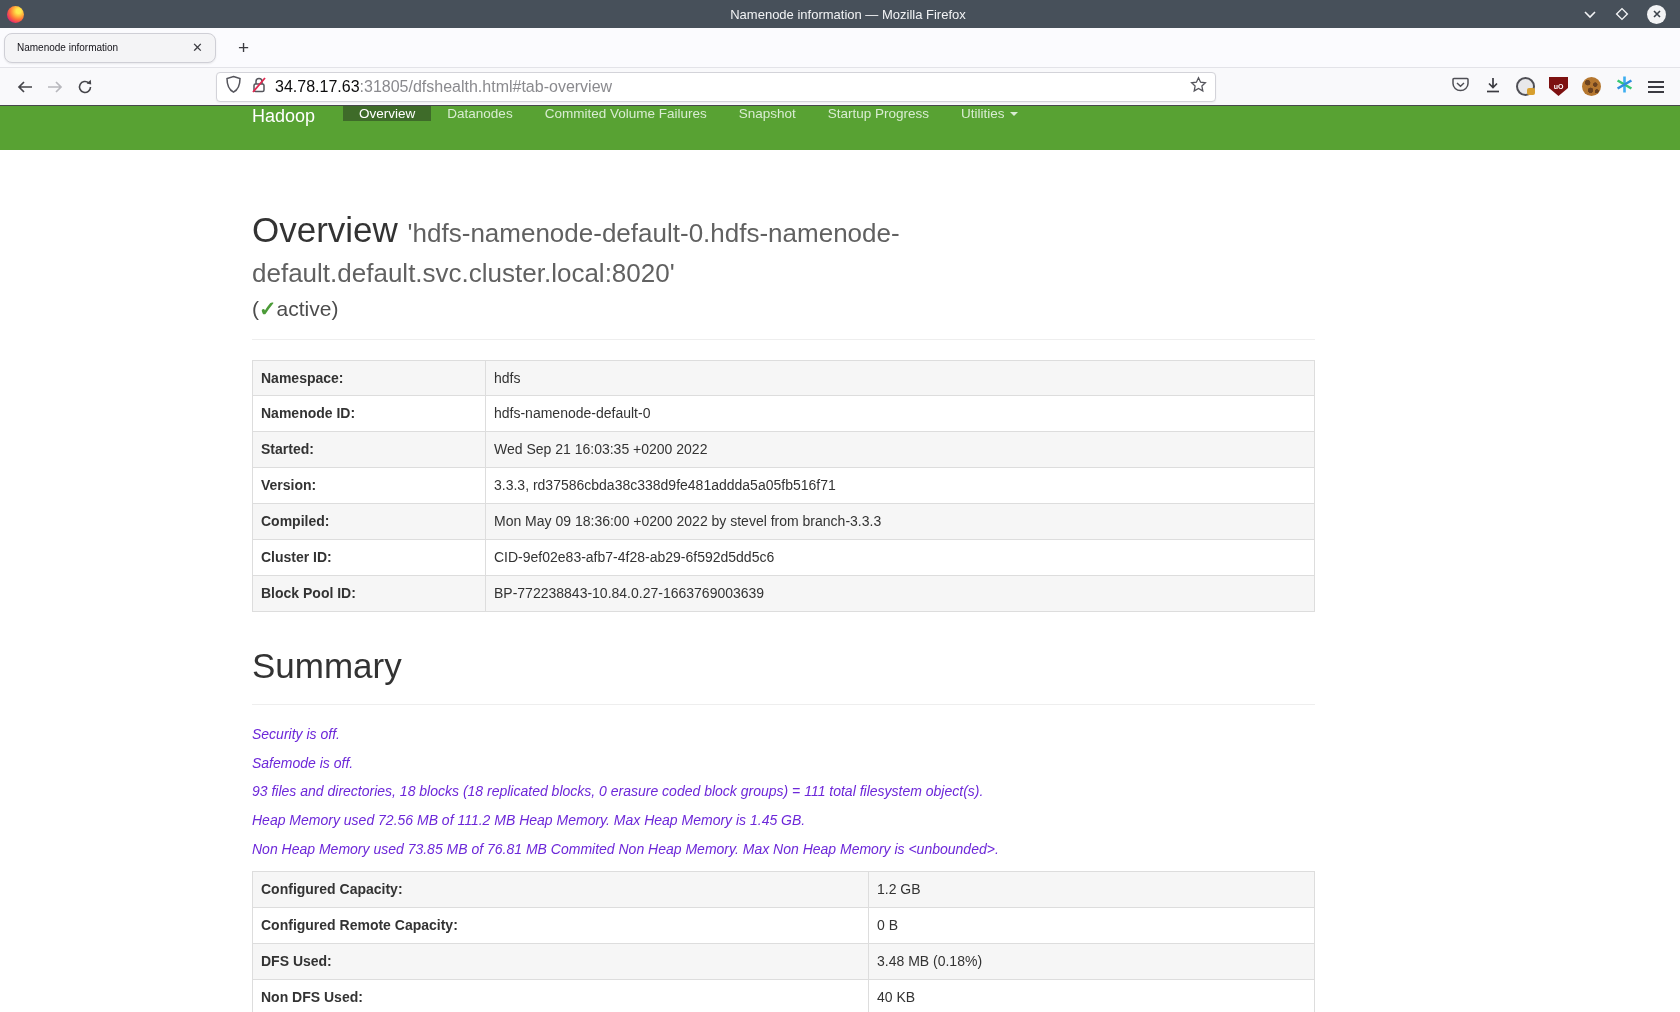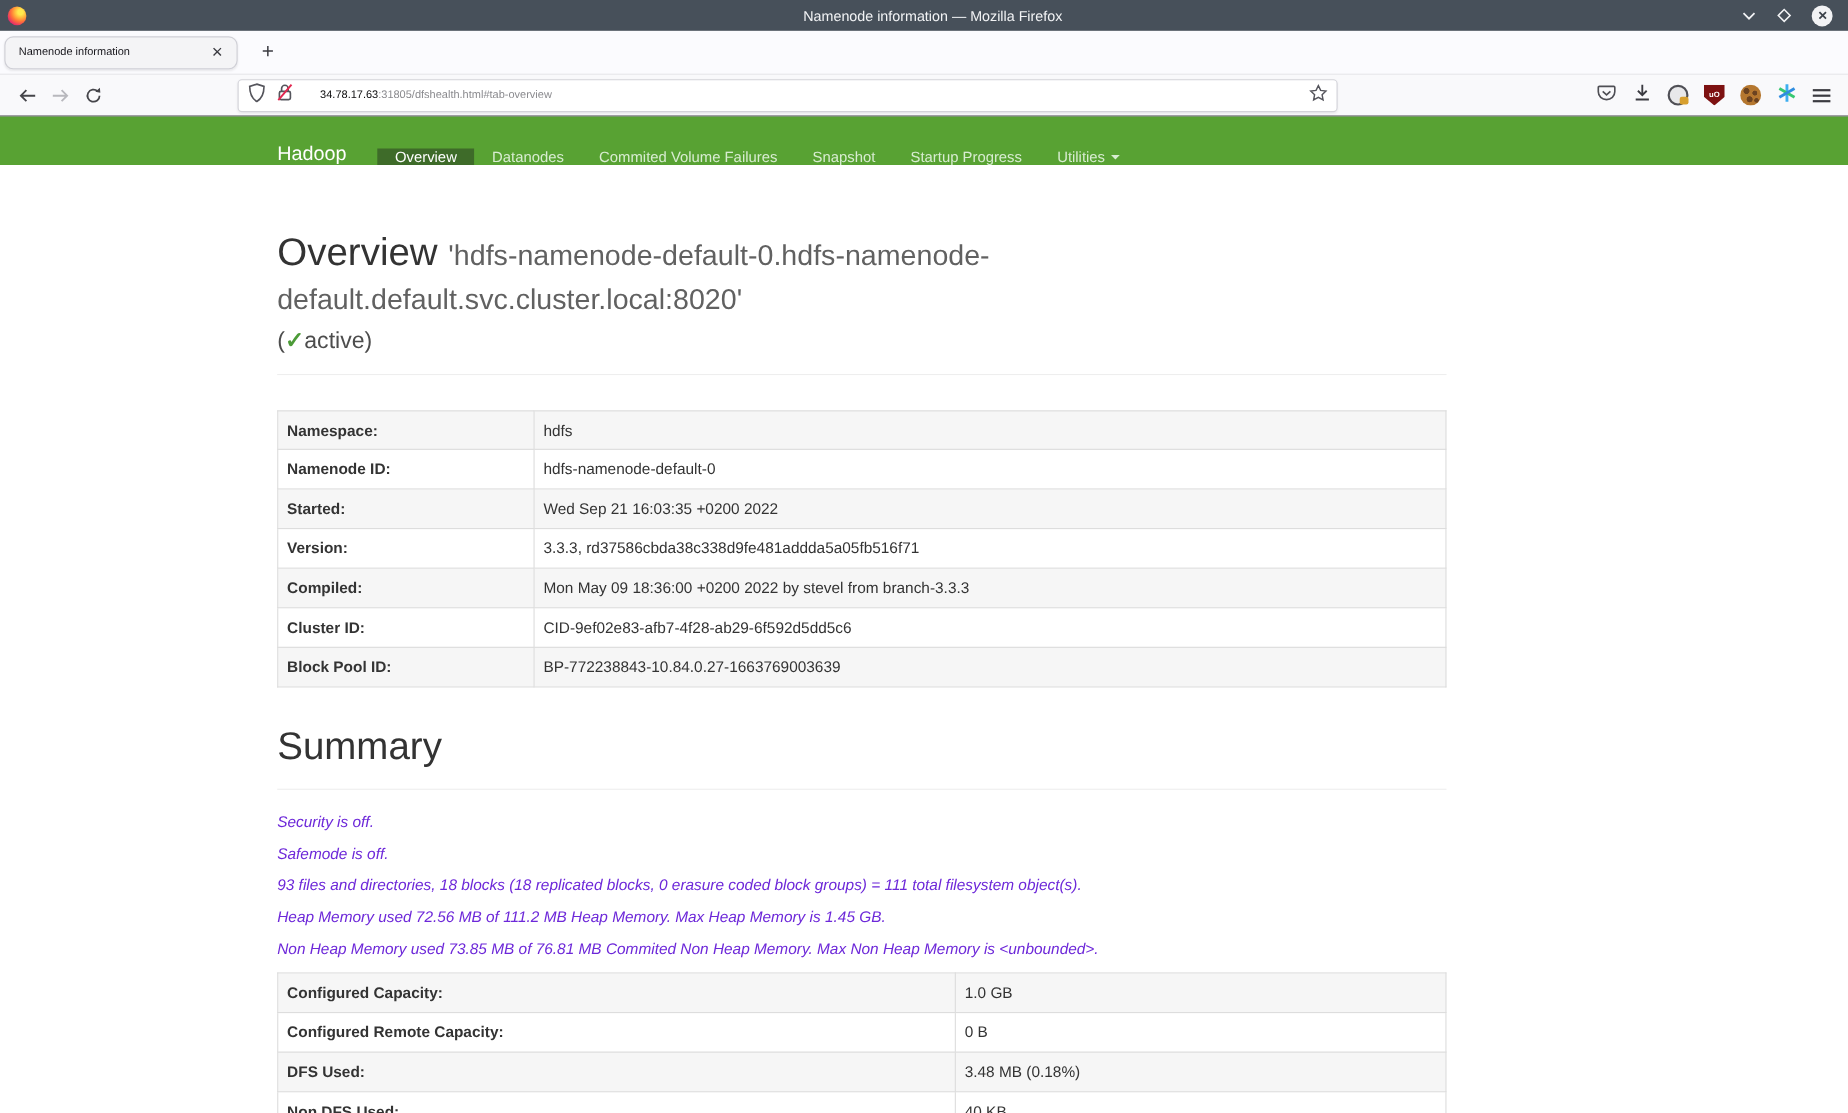--- a/index.html
+++ b/index.html
@@ -27,59 +27,59 @@
   .tab-close { font-size:13px; color:#3b3b41; padding:2px 4px; border-radius:3px; }
   .newtab { font-size:19px; color:#3b3b41; margin-left:14px; padding:0 8px; }
 
   
   .toolbar { height:38px; background:#f9f9fb; display:flex; align-items:center;
              border-bottom:1px solid #47474c; padding:0 10px; }
   .nav-btn { width:30px; height:28px; display:flex; align-items:center; justify-content:center; }
   .urlbar { margin-left:116px; width:1000px; height:30px; background:#ffffff;
             border:1px solid #d3d3d9; border-radius:4px; display:flex; align-items:center;
             padding:0 8px; box-shadow:0 1px 2px rgba(0,0,0,.05); }
-  .url-text { font-size:10px; margin-left:24px; flex:1; white-space:nowrap; overflow:hidden; }
+  .url-text { font-size:16px; margin-left:8px; flex:1; white-space:nowrap; overflow:hidden; }
   .url-host { color:#0c0c0d; }
   .url-rest { color:#8a8a8e; }
   .right-icons { margin-left:auto; display:flex; align-items:center; gap:14px; padding-right:6px; }
   .ext-ublock { width:19px; height:19px; background:#7d1111; color:#fff; font-size:7px; font-weight:bold;
                 display:flex; align-items:center; justify-content:center;
                 clip-path:polygon(0 0,100% 0,100% 58%,50% 100%,0 58%); }
   .ext-globe { width:19px; height:19px; border-radius:50%; background:#e8e8ea; border:2px solid #4f4f55; position:relative; }
   .ext-globe .mini-lock { position:absolute; right:-2px; bottom:-1px; width:8px; height:7px;
                           background:#d79f2e; border-radius:2px; }
   .ext-cookie { width:19px; height:19px; border-radius:50%;
                 background:radial-gradient(circle at 30% 30%, #6b4220 0 2.5px, transparent 3px),
                            radial-gradient(circle at 70% 40%, #6b4220 0 2px, transparent 2.5px),
                            radial-gradient(circle at 45% 70%, #6b4220 0 2.5px, transparent 3px),
                            radial-gradient(circle at 78% 75%, #6b4220 0 1.8px, transparent 2.3px),
                            #b5772f; }
   .hamburger { display:flex; flex-direction:column; gap:3px; }
   .hamburger span { display:block; width:16px; height:2px; background:#3b3b41; }
 
   
   .hnav { height:44px; background:#58a233; display:flex; align-items:stretch; }
-  .hnav-inner { display:flex; align-items:flex-end; margin-left:252px; }
+  .hnav-inner { display:flex; align-items:flex-start; margin-left:252px; }
   .hnav-brand { color:#ffffff; font-size:18px; display:flex; align-items:center; padding-right:28px; }
   .hnav-item { color:#d8ecd1; font-size:13.5px; display:flex; align-items:center; gap:5px; padding:0 16px; }
   .hnav-item.active { background:#3e6b29; color:#ffffff; }
   .caret { width:0; height:0; border-left:4px solid transparent; border-right:4px solid transparent;
            border-top:4px solid #d8ecd1; display:inline-block; }
 
   
   .page { padding-left:252px; width:1567px; }
   .content { width:1063px; }
   h1 { font-weight:500; font-size:35px; color:#333; }
   .h1-overview { margin-top:60px; line-height:1.15; }
   .h1-small { font-size:26px; color:#616161; font-weight:400; }
   .status-line { font-size:21px; color:#4d4d4d; margin-top:6px; }
   .check { color:#4c9b38; font-weight:bold; }
   hr { border:none; border-top:1px solid #eeeeee; margin-top:18px; }
   table { border-collapse:collapse; width:1063px; font-size:14px; color:#333; }
-  .tbl { margin-top:32px; border:1px solid #ddd; }
+  .tbl { margin-top:20px; border:1px solid #ddd; }
   .tbl th, .tbl td { border:1px solid #ddd; text-align:left; padding:8px; line-height:1.35; font-weight:normal; }
   .tbl th { font-weight:bold; }
   .tbl tr:nth-child(odd) { background:#f6f6f6; }
   .info-tbl th { width:233px; }
   .cap-tbl th { width:616px; }
   .h1-summary { margin-top:34px; }
   .summary-paras { margin-top:20px; }
   .summary-paras p { font-size:14px; color:#6d28d9; margin:0 0 9px 0; line-height:1.42;font-style:italic; }
   .cap-tbl { margin-top:11px; }
 </style>
@@ -255,21 +255,21 @@
       <p>Safemode is off.</p>
       <p>93 files and directories, 18 blocks (18 replicated blocks, 0 erasure coded block groups) = 111 total filesystem object(s).</p>
       <p>Heap Memory used 72.56 MB of 111.2 MB Heap Memory. Max Heap Memory is 1.45 GB.</p>
       <p>Non Heap Memory used 73.85 MB of 76.81 MB Commited Non Heap Memory. Max Non Heap Memory is &lt;unbounded&gt;.</p>
     </div>
 
     <table class="tbl cap-tbl">
       <tbody>
         <tr>
             <th>Configured Capacity:</th>
-            <td>1.0 GB</td>
+            <td>1.2 GB</td>
           </tr>
         <tr>
             <th>Configured Remote Capacity:</th>
             <td>0 B</td>
           </tr>
         <tr>
             <th>DFS Used:</th>
             <td>3.48 MB (0.18%)</td>
           </tr>
         <tr>

